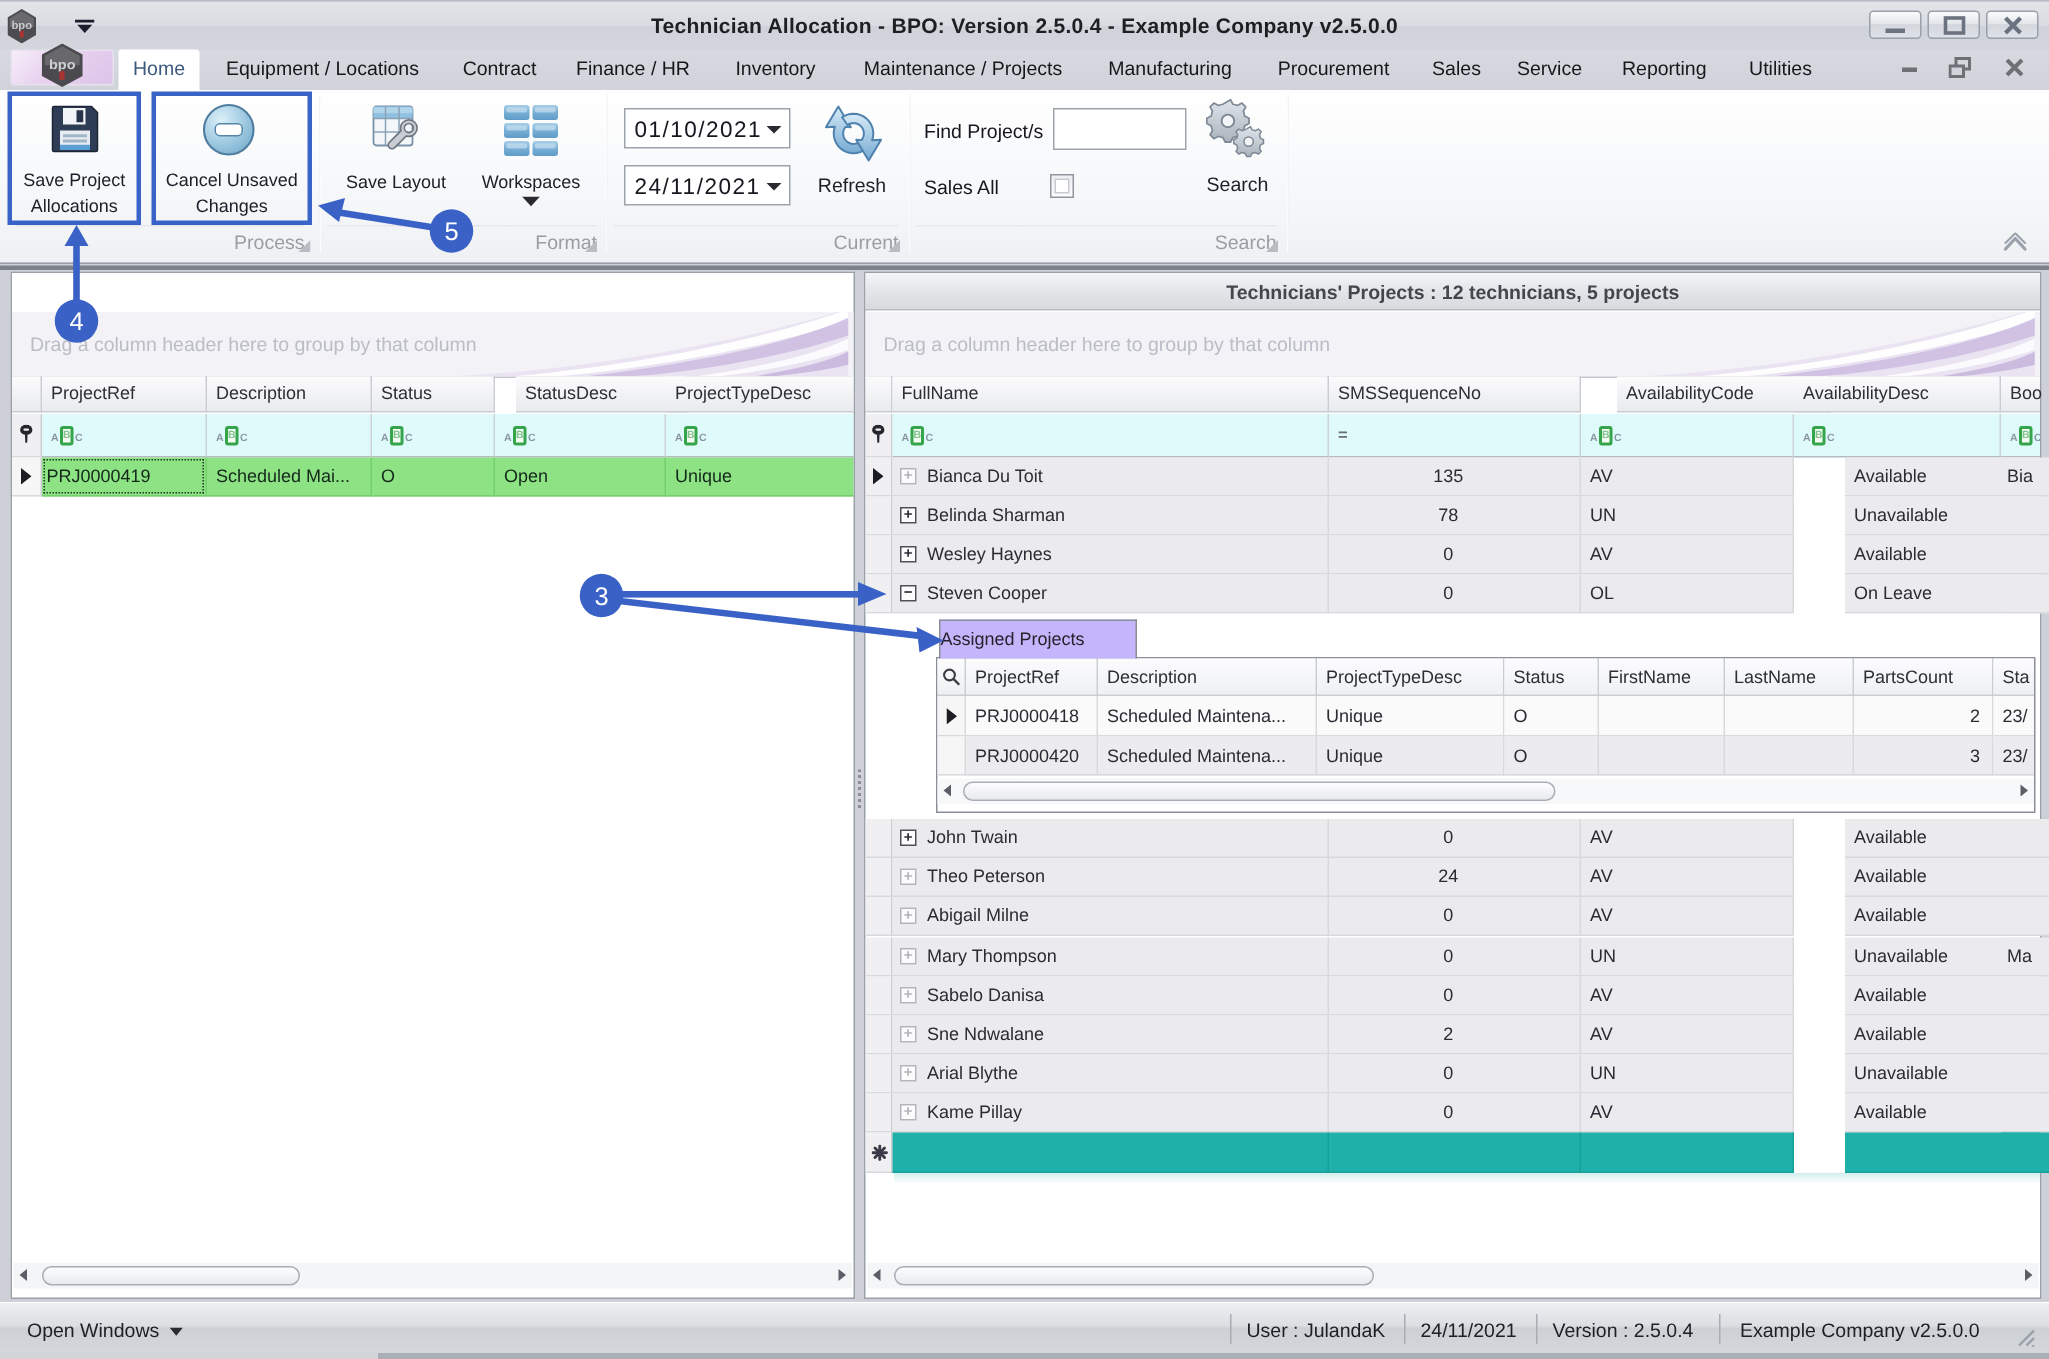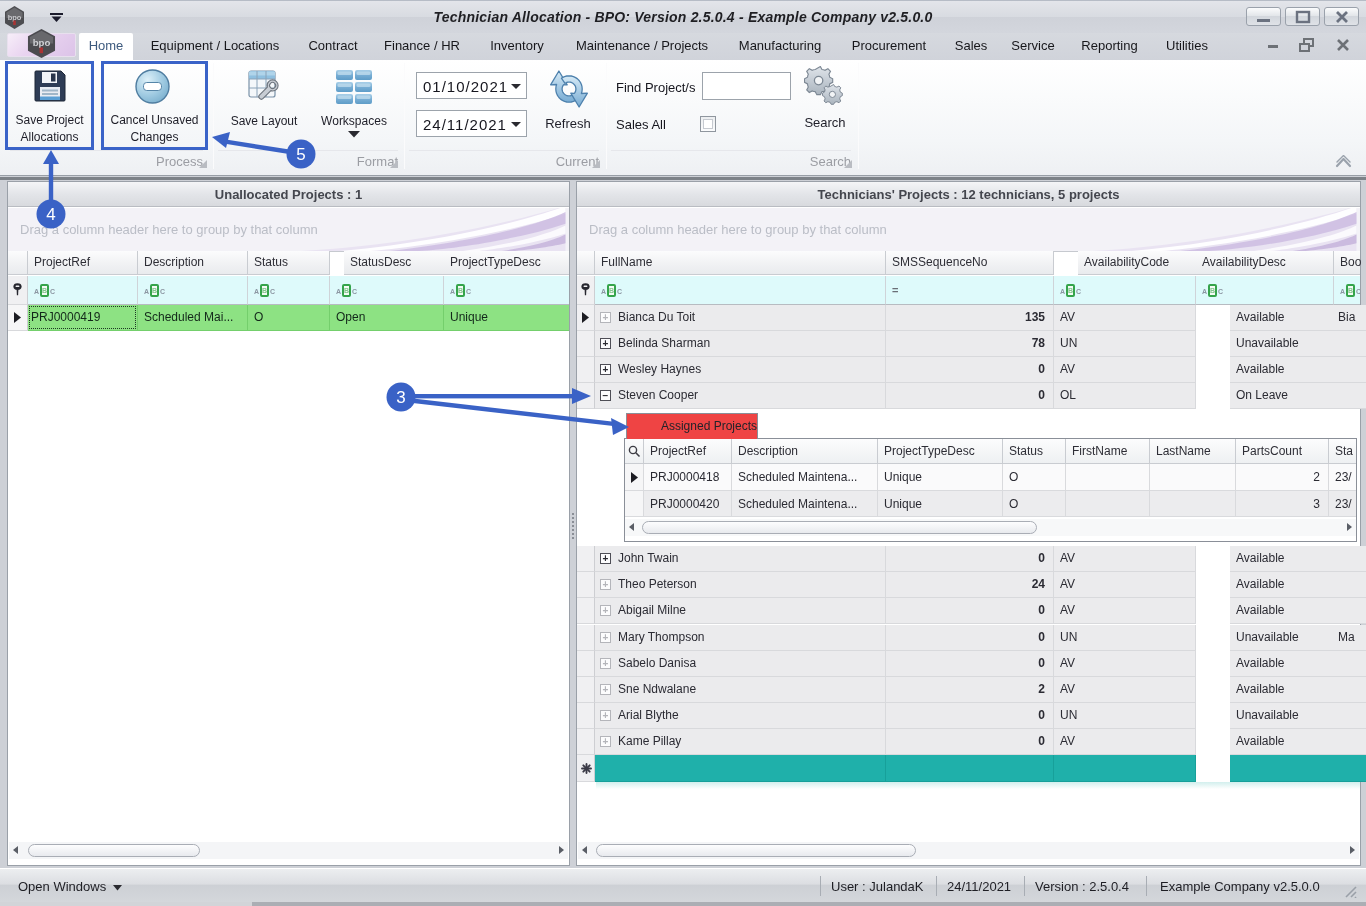--- a/index.html
+++ b/index.html
@@ -6,21 +6,21 @@
 html,body { width:1366px; height:906px; overflow:hidden; }
 body { font-family:"Liberation Sans", sans-serif; font-size:12px; color:#222; }
 #win { position:absolute; left:0; top:0; width:1366px; height:906px; background:#cdd0d6; }
 .abs { position:absolute; }
 
 
 #titlebar { position:absolute; left:0; top:0; width:1366px; height:33px;
   background:linear-gradient(#e3e5ea 0%, #d8dbe1 50%, #cfd2d9 51%, #d3d6dd 100%);
   border-top:1px solid #b6bcc6; }
 #title-text { position:absolute; left:0; top:8px; width:1366px; text-align:center;
-  font-size:14px; font-weight:bold; color:#1f1f23; letter-spacing:0.2px;font-style:italic; }
+  font-size:14px; font-weight:bold; color:#1f1f23; letter-spacing:0.2px; }
 .wbtn { position:absolute; top:6px; width:35px; height:19px; border:1px solid #9aa1ab;
   border-radius:3px; background:linear-gradient(#fbfcfd, #e3e6ea 45%, #d3d7dd 50%, #dfe2e7);
   }
 .wbtn svg { position:absolute; left:0; top:0; }
 
 
 #tabrow { position:absolute; left:0; top:33px; width:1366px; height:27px;
   background:linear-gradient(#d6d9df, #d0d3da); }
 #appbtn { position:absolute; left:7px; top:0px; width:69px; height:24px;
   background:linear-gradient(135deg,#f7eef9 0%, #e9d4f0 40%, #dcc3e8 100%);
@@ -71,21 +71,21 @@
 .sb { position:absolute; height:17px; background:#f4f5f7; }
 .sb .tr { position:absolute; top:2px; height:13px; border:1px solid #a9adb5; border-radius:7px; background:linear-gradient(#fdfdfe,#e8eaee); }
 .sb .ar { position:absolute; top:4px; width:0; height:0; }
 .arl { border-top:4px solid transparent; border-bottom:4px solid transparent; border-right:5px solid #5a5e66; }
 .arr { border-top:4px solid transparent; border-bottom:4px solid transparent; border-left:5px solid #5a5e66; }
 .swoosh { position:absolute; top:0; height:100%; overflow:hidden; }
 .trow { position:absolute; left:0; width:783px; height:26px; }
 .ind2 { position:absolute; left:0; top:0; width:18px; height:26px; background:#f0f0f2; border-right:1px solid #cdced2; border-bottom:1px solid #d8d9dc; }
 .c { position:absolute; top:0; height:26px; background:#ebebed; border-bottom:1px solid #d8d9dc; border-right:1px solid #d8d9dc; line-height:25px; font-size:12px; color:#2b2b33; }
 .c1 { left:18px; width:291px; padding-left:23px; }
-.c2 { left:309px; width:168px; text-align:right; padding-right:8px;font-weight:bold; }
+.c2 { left:309px; width:168px; text-align:center; padding-right:8px; }
 .c3 { left:477px; width:142px; padding-left:6px; }
 .c4 { left:619px; width:138px; padding-left:6px;margin-left:34px; }
 .c5 { left:757px; width:26px; border-right:none; padding-left:4px; }
 .teal .c, .teal .ind2 { background:#1fb0aa; border-bottom-color:#17a09a; border-right-color:#17a09a; }
 .teal .ind2 { background:#f0f0f2; border-right-color:#cdced2; border-bottom-color:#d8d9dc; }
 .dcell { position:absolute; height:27px; line-height:26px; font-size:12px; color:#2b2b33; border-right:1px solid #d9dadd; border-bottom:1px solid #d9dadd; padding-left:6px; }
 .dhdr { position:absolute; top:0; height:25px; background:linear-gradient(#fcfcfd,#eef0f2); border-right:1px solid #c9ccd1; border-bottom:1px solid #c9ccd1; font-size:12px; color:#2e2e36; line-height:24px; padding-left:6px; }
 #statusbar { position:absolute; left:0; top:868px; width:1366px; height:34px;
   background:linear-gradient(#eceef0, #dcdee2 45%, #cdd0d5 50%, #d4d7db); border-top:1px solid #fff; }
 .sdiv { position:absolute; top:7px; width:1px; height:20px; background:#a8adb4; }
@@ -297,21 +297,20 @@
     <div class="btntext" style="left:787px;top:54px;width:76px;font-size:13px">Search</div>
 
     <svg class="abs" style="left:1335px;top:95px" width="17" height="13" viewBox="0 0 17 13">
       <path d="M2 11 L8.5 4 L15 11" fill="none" stroke="#9aa2ac" stroke-width="2.2" stroke-linecap="round" stroke-linejoin="round"></path>
       <path d="M2 7 L8.5 0.5 L15 7" fill="none" stroke="#9aa2ac" stroke-width="1.4" stroke-linecap="round"></path>
     </svg>
   </div>
   <div id="client">
 
     <div class="panel" id="lpanel" style="left:7px;width:563px;height:685px">
-      <div class="phead">Unallocated Projects : 1</div>
       <div class="dragband">
           <span>Drag a column header here to group by that column</span>
         <svg class="swoosh" style="right:0;width:310px" viewBox="0 0 310 44">
           <path d="M310 -2 L310 44 L40 44 C150 38 250 16 310 -2 Z" fill="#e9e3f2"></path>
           <path d="M80 44 C190 34 272 12 310 -2 L310 6 C250 26 160 40 110 44 Z" fill="#ffffff" opacity="0.95"></path>
           <path d="M130 44 C230 32 284 16 310 4 L310 16 C262 32 196 42 160 44 Z" fill="#cdbce2" opacity="0.85"></path>
           <path d="M205 44 C262 36 294 26 310 18 L310 26 C280 36 240 42 222 44 Z" fill="#ffffff" opacity="0.8"></path>
           <path d="M245 44 C282 38 300 32 310 27 L310 36 C294 40 268 43 258 44 Z" fill="#c3b0da" opacity="0.8"></path>
         </svg>
       </div>
@@ -418,21 +417,21 @@
       <div class="trow" style="top:201px">
         <div class="ind2"></div>
         <div class="c c1"><span class="pm" style="left:5px;top:7px">−</span>Steven Cooper</div>
         <div class="c c2">0</div>
           <div class="c c3">OL</div>
           <div class="c c4">On Leave</div>
           <div class="c c5"></div>
       </div>
 
       <div class="abs" style="left:1px;top:227px;width:782px;height:138px;background:#fff">
-        <div class="abs" style="left:48px;top:4px;width:132px;height:26px;background:#ef4444;border:1px solid #8a8f98;border-bottom:none;z-index:2;font-size:12px;color:#23232a;text-align:right;line-height:25px">Assigned Projects</div>
+        <div class="abs" style="left:48px;top:4px;width:132px;height:26px;background:#c4b5fd;border:1px solid #8a8f98;border-bottom:none;z-index:2;font-size:12px;color:#23232a;text-align:left;line-height:25px">Assigned Projects</div>
         <div class="abs" style="left:46px;top:29px;width:733px;height:104px;background:#fff;border:1px solid #8a8f98">
           <div class="dhdr" style="left:0;width:19px;padding:0">
             <svg style="position:absolute;left:3px;top:6px" width="13" height="13" viewBox="0 0 13 13">
               <circle cx="5" cy="5" r="3.6" fill="none" stroke="#3c3c44" stroke-width="1.4"></circle>
               <line x1="7.8" y1="7.8" x2="11.5" y2="11.5" stroke="#3c3c44" stroke-width="1.6"></line>
             </svg>
           </div>
           <div class="dhdr" style="left:19px;width:88px">ProjectRef</div>
           <div class="dhdr" style="left:107px;width:146px">Description</div>
           <div class="dhdr" style="left:253px;width:125px">ProjectTypeDesc</div>

